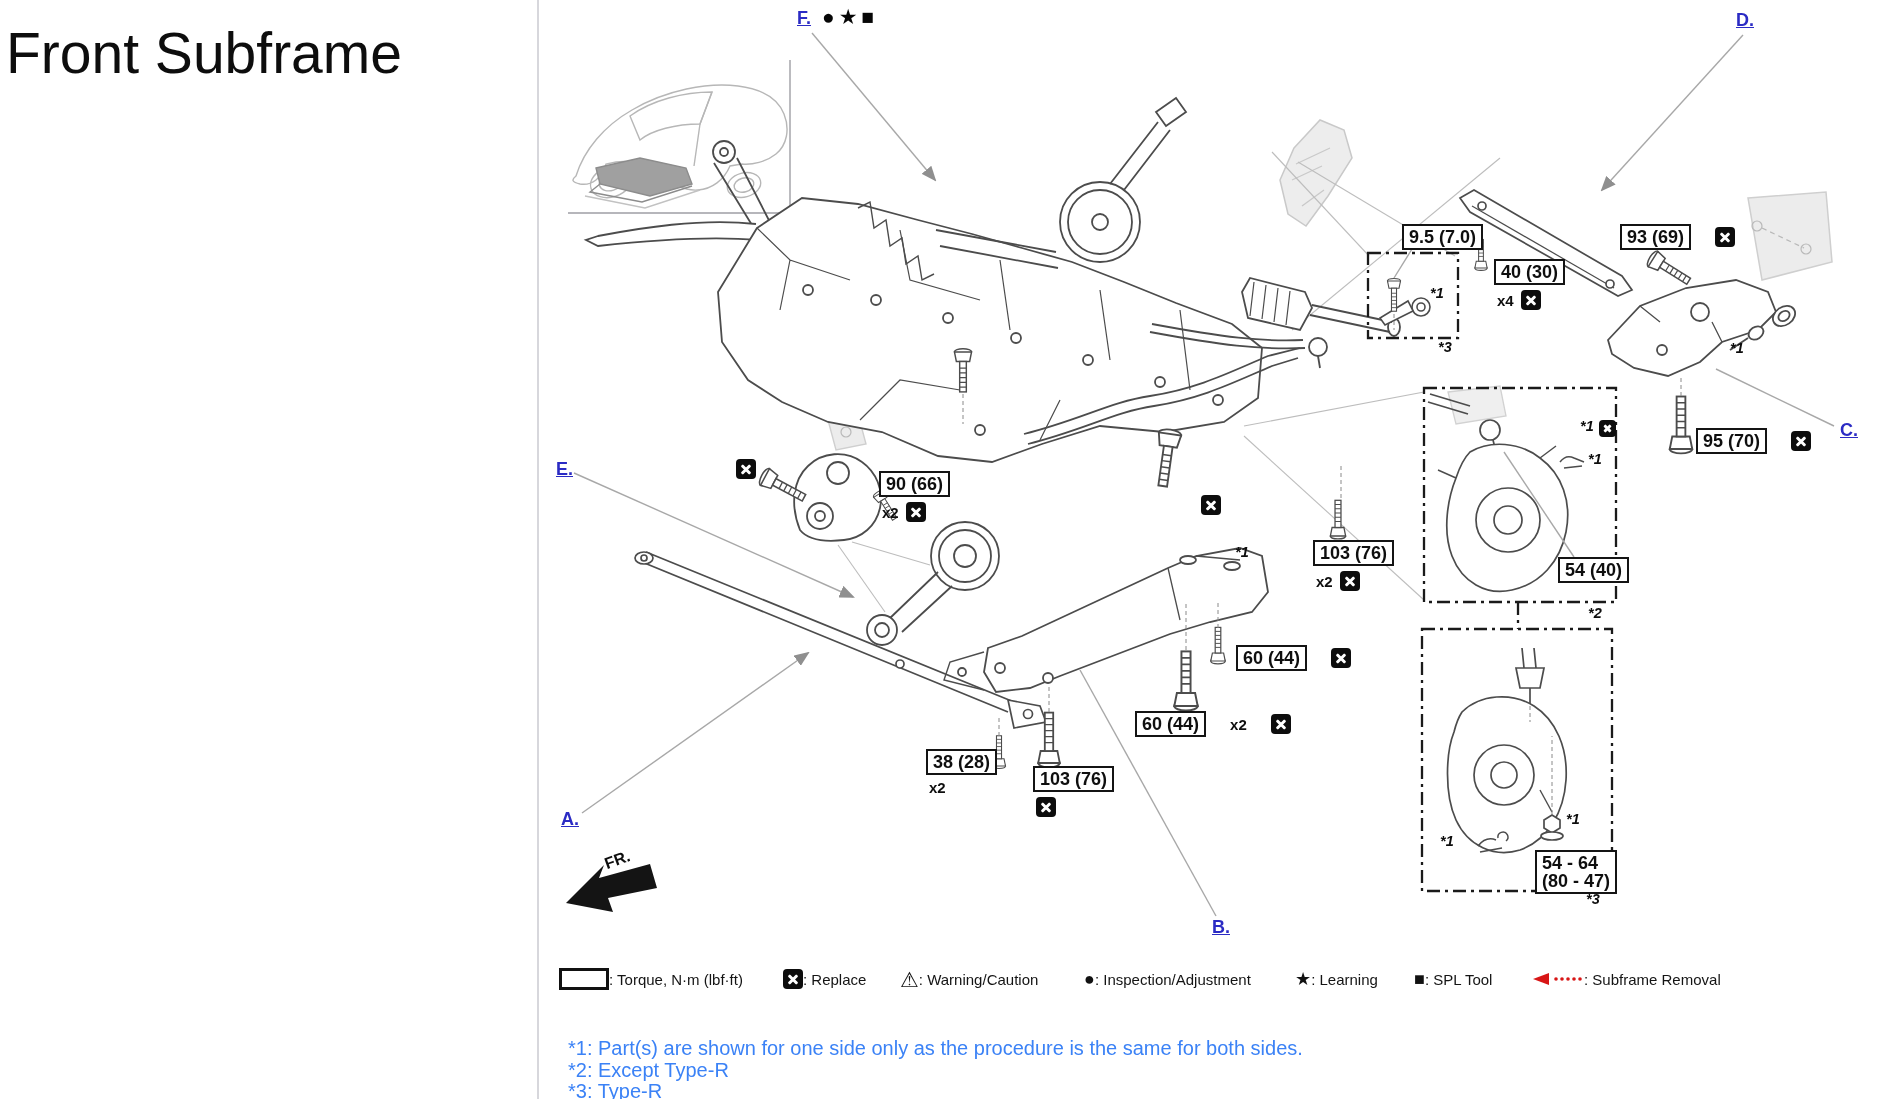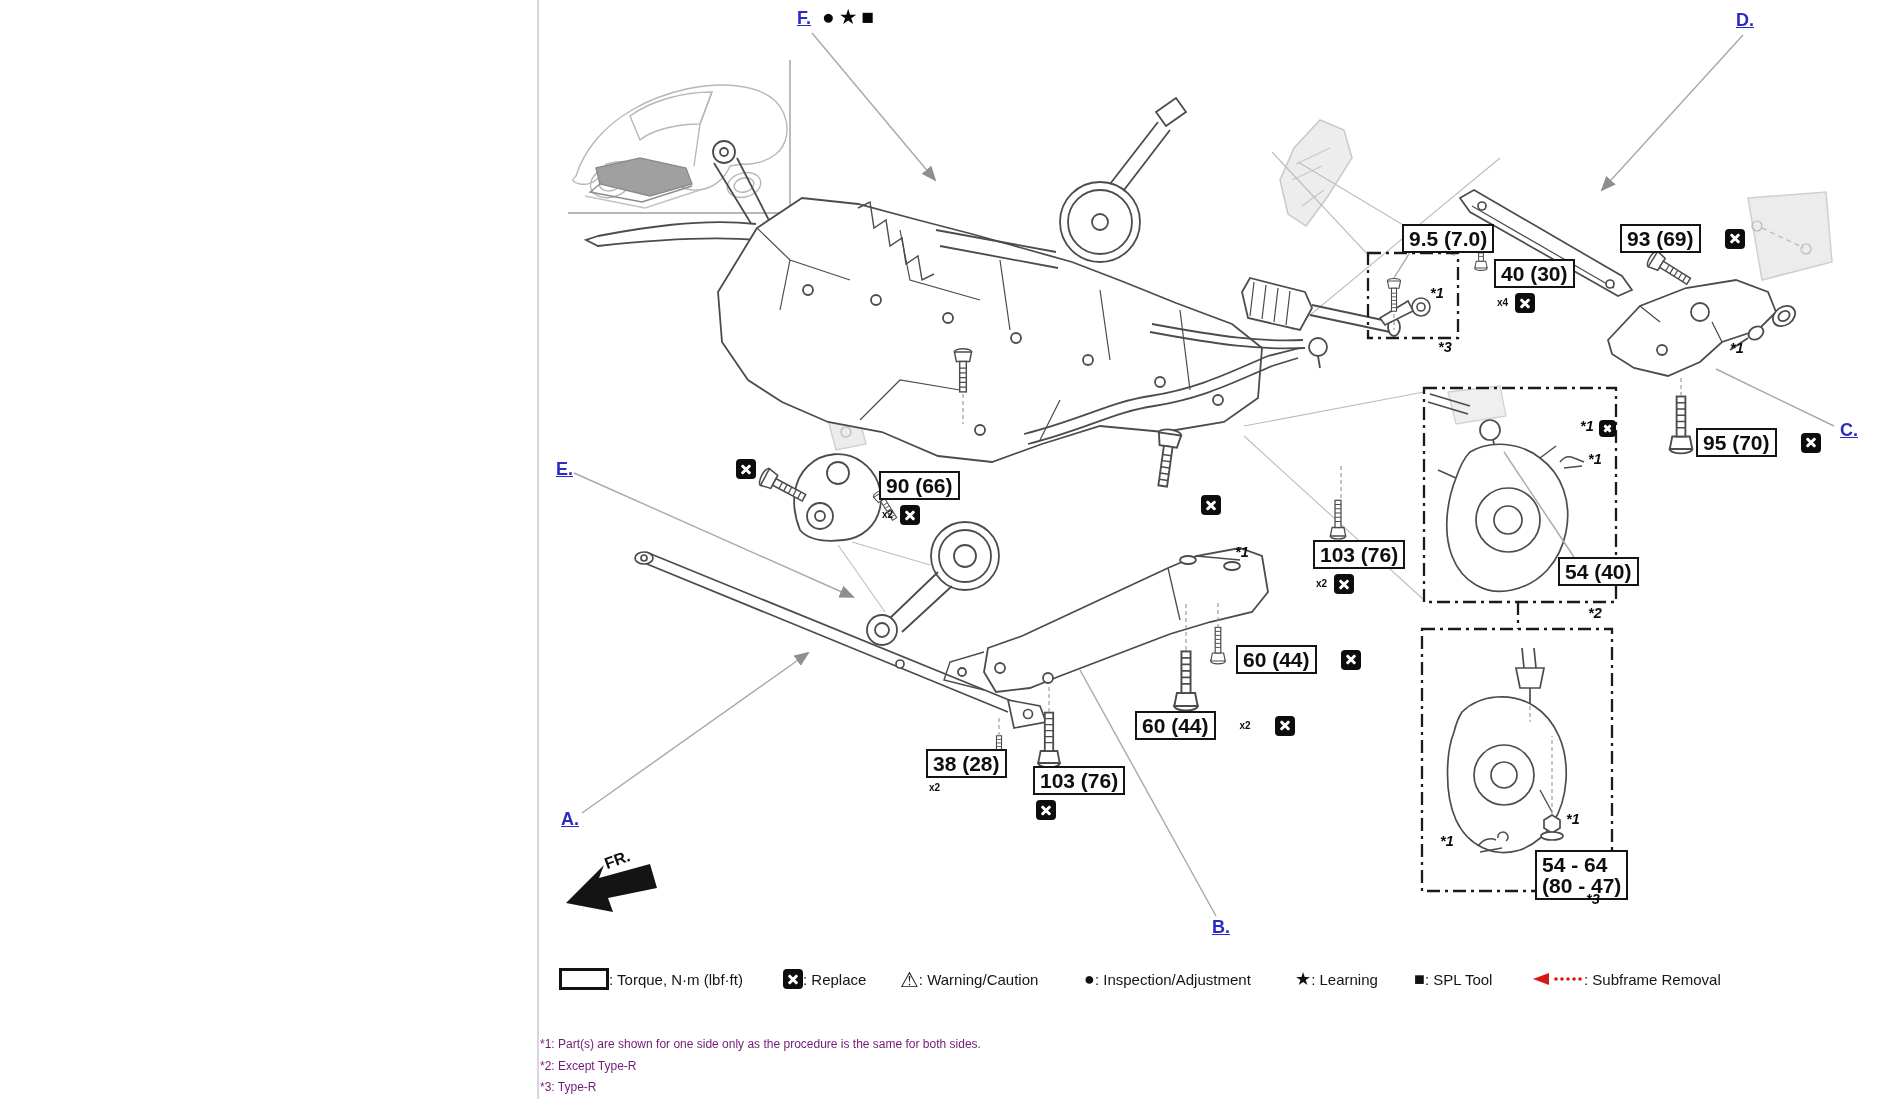--- a/index.html
+++ b/index.html
@@ -6,36 +6,36 @@
   #stage{position:relative;width:1900px;height:1099px;background:#fff;overflow:hidden;
          font-family:"Liberation Sans", sans-serif;color:#111;}
   .abs{position:absolute;}
   #page-title{left:6px;top:20px;font-size:57px;color:#0d0d0d;letter-spacing:0;}
   #divider{left:537px;top:0;width:2px;height:1099px;background:#d7d7dc;}
   svg.art{position:absolute;left:0;top:0;}
   .callout{font-size:18px;font-weight:600;color:#2b2bc4;text-decoration:underline;cursor:pointer;line-height:1;}
   .csym{font-size:21px;color:#060606;letter-spacing:4px;font-weight:400;line-height:1;}
   .tq{line-height:1;}
   .tq-box{display:inline-block;border:2px solid #141414;background:#fff;padding:2px 5px;
-          font-size:21px;font-weight:bold;color:#0e0e0e;white-space:pre-line;text-align:left;}
+          font-size:18px;font-weight:bold;color:#0e0e0e;white-space:pre-line;text-align:left;}
   .tq-row{display:flex;align-items:center;gap:24px;}
   .tq-sub{display:flex;align-items:center;gap:7px;margin-top:5px;margin-left:3px;}
-  .qty{font-size:10px;font-weight:bold;color:#0e0e0e;font-style:normal;}
+  .qty{font-size:15px;font-weight:bold;color:#0e0e0e;font-style:normal;}
   .x-icon{position:relative;display:inline-block;width:20px;height:20px;background:#0d0d0d;border-radius:4px;flex:none;}
   .x-icon::before,.x-icon::after{content:"";position:absolute;left:4px;right:4px;top:50%;height:3px;margin-top:-1.5px;background:#fff;border-radius:1px;}
   .x-icon::before{transform:rotate(45deg);}
   .x-icon::after{transform:rotate(-45deg);}
   .x-small{width:17px;height:17px;}
   .note{font-size:14.5px;font-weight:bold;font-style:italic;color:#0d0d0d;line-height:1;}
   .fr{font-size:16px;font-weight:bold;color:#0d0d0d;transform:rotate(-20deg);transform-origin:left bottom;line-height:1;}
   .legend-item{display:flex;align-items:center;height:26px;font-size:15px;color:#141414;white-space:nowrap;}
   .licon-box{display:inline-block;width:44px;height:16px;border:3px solid #111;background:#fff;flex:none;}
   .lglyph{font-size:18px;line-height:1;color:#111;}
   .lglyph.warn{font-size:21px;}
-  .footnote{font-size:12px;color:#701a75;line-height:1;white-space:nowrap;}
+  .footnote{font-size:20px;color:#3b82f6;line-height:1;white-space:nowrap;margin-left:28px;}
 </style>
 </head>
 <body>
 
 <div id="stage">
 
   
   <svg class="art" width="1900" height="1099" viewBox="0 0 1900 1099">
     <defs>
       <g id="bolt">
@@ -252,20 +252,21 @@
       <path d="M1216,916 L1080,670"></path>
       <path d="M1834,426 L1716,369"></path>
       <path d="M1412,249 L1394,278"></path>
       <path d="M1574,557 L1504,452"></path>
     </g>
 
     <polygon points="566,903 604,865 599,878 650,864 657,888 608,898 613,912" fill="#141414"></polygon>
   </svg>
 
   
+  <div class="abs" id="page-title">Front Subframe</div>
   <div class="abs" id="divider"></div>
 
   
   <span class="abs callout" style="left:561px;top:810px">A.</span>
   <span class="abs callout" style="left:1212px;top:918px">B.</span>
   <span class="abs callout" style="left:1840px;top:421px">C.</span>
   <span class="abs callout" style="left:1736px;top:11px">D.</span>
   <span class="abs callout" style="left:556px;top:460px">E.</span>
   <span class="abs callout" style="left:797px;top:9px">F.</span>
   <span class="abs csym" style="left:822px;top:6px">●★■</span>

